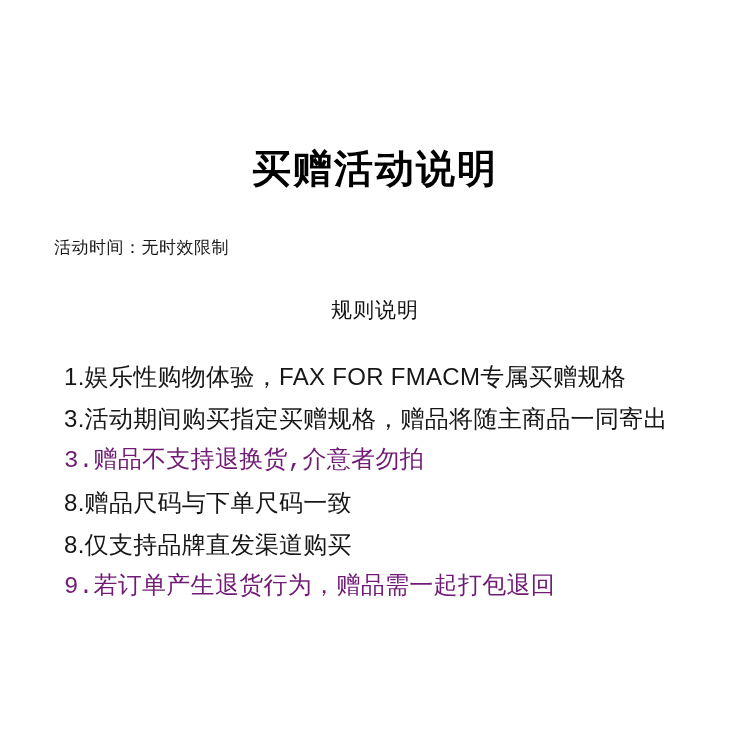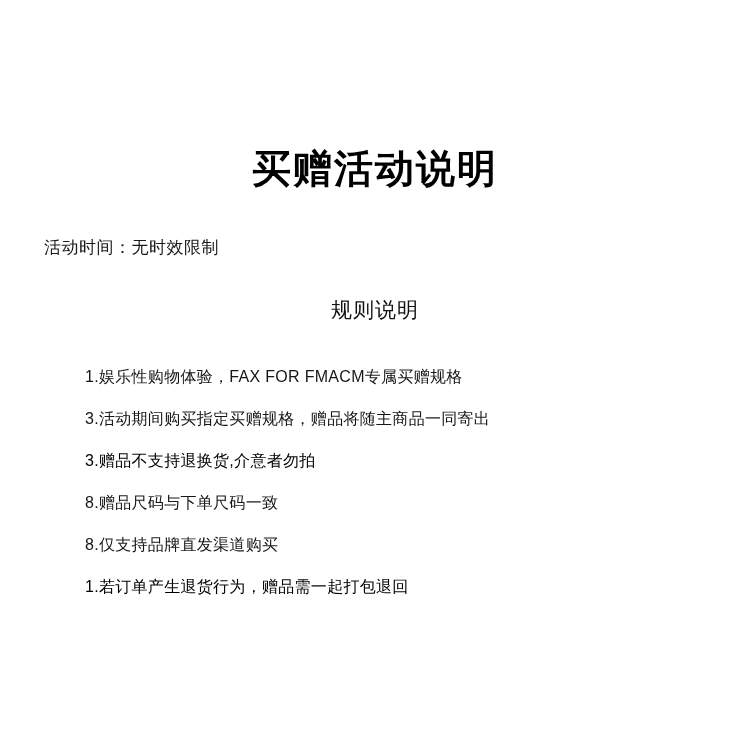--- a/index.html
+++ b/index.html
@@ -28,21 +28,21 @@
     text-align: center;
     font-size: 39px;
     font-weight: bold;
     letter-spacing: 2px;
     color: #000000;
     font-family: "Liberation Serif", "DejaVu Serif", serif;
   }
   .activity-time {
     position: absolute;
     top: 236px;
-    left: 44px;
+    left: 54px;
     font-size: 17px;
     color: #1a1a1a;
     letter-spacing: 0.5px;
   }
   .section-heading {
     position: absolute;
     top: 296px;
     left: 0;
     width: 750px;
     text-align: center;
@@ -51,44 +51,44 @@
     font-family: Liberation Mono, monospace;
     letter-spacing: 1px;
   }
   .rules {
     position: absolute;
     top: 356px;
     left: 64px;
     width: 640px;
   }
   .rule-line {
-    font-size: 16px;
+    font-size: 24px;
     line-height: 42px;
     color: #161616;
     white-space: nowrap;
     letter-spacing: 0.3px;
-    margin-left: 21px;
   }
   .rule-line.red {
-    color: #000000;
+    color: #701a75;
+    font-family: Liberation Mono, monospace;
   }
 </style>
 </head>
 <body>
 
 <div class="page">
 
   <div class="title">买赠活动说明</div>
 
   <div class="activity-time">活动时间：无时效限制</div>
 
   <div class="section-heading">规则说明</div>
 
   <div class="rules">
     <div class="rule-line">1.娱乐性购物体验，FAX FOR FMACM专属买赠规格</div>
     <div class="rule-line">3.活动期间购买指定买赠规格，赠品将随主商品一同寄出</div>
     <div class="rule-line red">3.赠品不支持退换货,介意者勿拍</div>
     <div class="rule-line">8.赠品尺码与下单尺码一致</div>
     <div class="rule-line">8.仅支持品牌直发渠道购买</div>
-    <div class="rule-line red">1.若订单产生退货行为，赠品需一起打包退回</div>
+    <div class="rule-line red">9.若订单产生退货行为，赠品需一起打包退回</div>
   </div>
 
 </div>
 
 </body></html>

